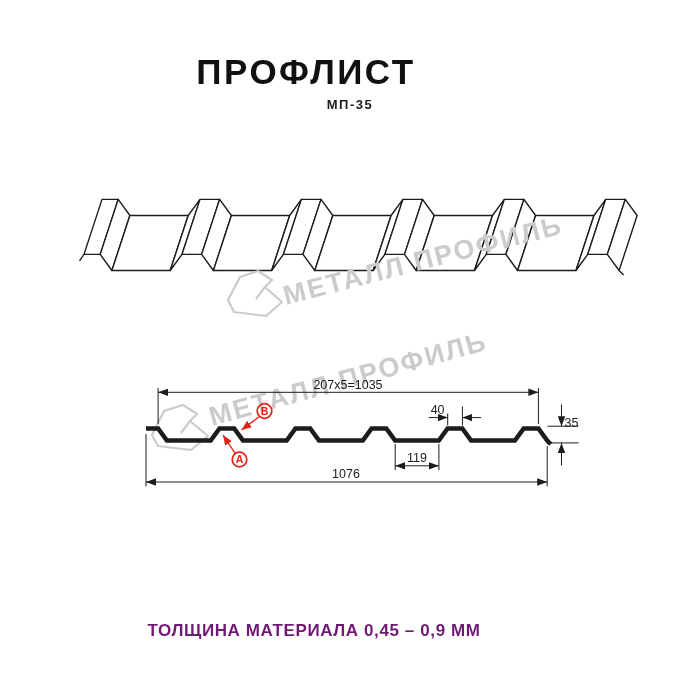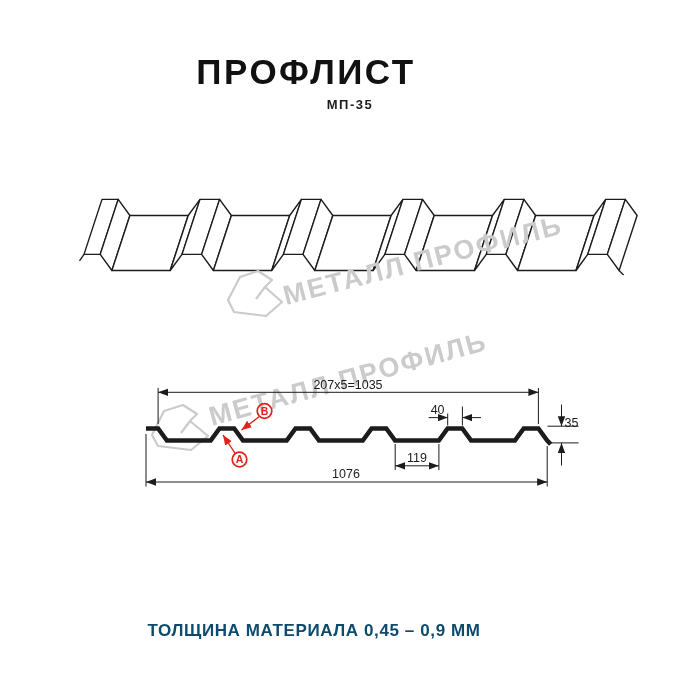--- a/index.html
+++ b/index.html
@@ -10,21 +10,21 @@
   .title{
     position:absolute;top:52px;left:0;width:612px;text-align:center;
     font-size:35px;font-weight:700;letter-spacing:2.5px;color:#111;
   }
   .subtitle{
     position:absolute;top:97px;left:0;width:700px;text-align:center;
     font-size:13px;font-weight:600;letter-spacing:1.5px;color:#1c1c1c;
   }
   .footer-note{
     position:absolute;top:621px;left:0;width:628px;text-align:center;
-    font-size:17px;font-weight:600;letter-spacing:0.6px;color:#0c4a6e;
+    font-size:17px;font-weight:600;letter-spacing:0.6px;color:#701a75;
   }
   svg.drawing{position:absolute;top:0;left:0;}
   .dim-line{stroke:#1c1c1c;stroke-width:1;fill:none;}
   .ext-line{stroke:#1c1c1c;stroke-width:1;fill:none;}
   .dim-label{font-size:12.5px;fill:#1c1c1c;font-family:"Liberation Sans","DejaVu Sans",sans-serif;}
   .profile-2d{fill:none;stroke:#1c1c1c;stroke-width:4.5;stroke-linejoin:miter;}
   .face3d{fill:#ffffff;stroke:#1c1c1c;stroke-width:1.4;stroke-linejoin:round;}
   .tick3d{stroke:#1c1c1c;stroke-width:1.4;fill:none;}
   .wm-text{font-size:27px;font-weight:700;fill:#cbcbcb;letter-spacing:2px;
     font-family:"Liberation Sans","DejaVu Sans",sans-serif;}

